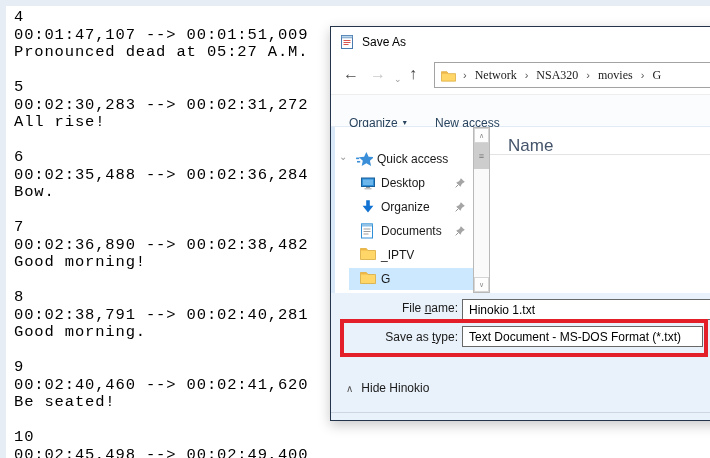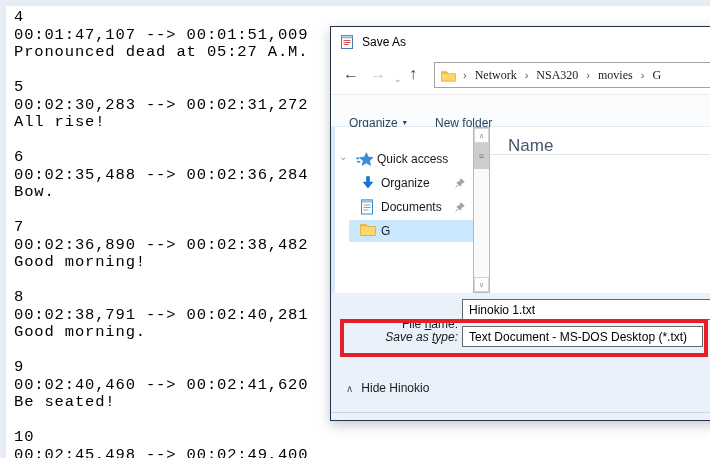--- a/index.html
+++ b/index.html
@@ -57,22 +57,22 @@
   .sthumb{height:26px;background:#cdcdcd;display:flex;align-items:center;justify-content:center;
           color:#777;font-size:9px;}
   .strack{flex:1;}
 
   .list{flex:1;position:relative;background:#fff;}
   .listheader{position:absolute;left:18px;top:9px;font-size:17px;color:#44546a;}
   .listdiv{position:absolute;left:0;right:0;top:27px;border-top:1px solid #e3e3e3;}
 
   .footer{position:absolute;top:266px;left:0;right:0;bottom:0;background:#e9f1fa;font-size:12px;color:#1a1a1a;}
   .flabel{position:absolute;left:0;width:127px;text-align:right;}
-  #fnlabel{top:24px;}
-  #ftlabel{top:37px;font-style:italic;}
+  #fnlabel{top:8px;}
+  #ftlabel{top:37px;}
   .ul{text-decoration:underline;}
   .finput{position:absolute;left:131px;height:21px;border:1px solid #686868;background:#fff;
           font-size:12px;padding:0 6px;color:#000;}
   #fname{top:6px;width:258px;}
   #ftype{top:33px;width:241px;display:flex;align-items:center;}
   .redrect{position:absolute;left:9px;top:26px;width:368px;height:38px;border:4px solid #e3202a;
            pointer-events:none;z-index:5;}
   .hide{position:absolute;left:15px;top:88px;display:flex;align-items:center;gap:8px;cursor:default;}
   .hidechev{color:#555;font-size:10px;}
   .fdiv{position:absolute;left:0;right:0;top:119px;border-top:1px solid #ccd7e3;}
@@ -150,40 +150,57 @@
         <span class="crumb">G</span>
       </div>
     </div>
 
     <div class="toolbar">
       <span class="tbitem" id="organize">
         <span>Organize</span>
         <span class="ddown">▾</span>
       </span>
       <span class="tbitem" id="newfolder">
-        <span>New folder</span>
+        <span>New access</span>
       </span>
     </div>
 
     <div class="main">
 
       <div class="tree">
 
         <div class="trow root">
           <span class="tchev">⌄</span>
           <span class="ticon">
             <svg width="17" height="15" viewBox="0 0 18 16">
               <path d="M11 1 l2.4 5 5.6 0.6 -4.2 3.8 1.2 5.6 -5 -3 -5 3 1.2 -5.6 L3 6.6 8.6 6 z" fill="#3a8fd8"></path>
               <rect x="0" y="7" width="3.4" height="1.7" fill="#3a8fd8"></rect>
               <rect x="1" y="10.6" width="3.4" height="1.7" fill="#3a8fd8"></rect>
             </svg>
           </span>
           <span class="tlabel">Quick access</span>
         </div>
 
+        <div class="trow child">
+          <span class="ticon">
+            <svg width="16" height="16" viewBox="0 0 16 16">
+              <rect x="1.5" y="3" width="13" height="8.5" fill="#2e8fd8" stroke="#185f9b"></rect>
+              <rect x="3" y="4.5" width="10" height="5.5" fill="#6cb6ec"></rect>
+              <rect x="6" y="12" width="4" height="1" fill="#9a9a9a"></rect>
+              <rect x="4.5" y="13.2" width="7" height="1.2" fill="#b5b5b5"></rect>
+            </svg>
+          </span>
+          <span class="tlabel">Desktop</span>
+          <span class="pin">
+            <svg width="10" height="10" viewBox="0 0 12 12">
+              <path d="M7.2 0.8 L11.2 4.8 L9.2 5.6 L7.2 8 L6.4 10 L2 5.6 L4 4.8 L6.4 2.8 z" fill="#a5a5a5" stroke="#8a8a8a" stroke-width="0.6"></path>
+              <path d="M3.6 8.4 L0.8 11.2" stroke="#8a8a8a" stroke-width="1.1" fill="none"></path>
+            </svg>
+          </span>
+        </div>
 
         <div class="trow child">
           <span class="ticon">
             <svg width="16" height="16" viewBox="0 0 16 16">
               <path d="M6.2 1.2 h3.6 v5.6 h3.6 L8 13.4 2.6 6.8 h3.6 z" fill="#1273d2"></path>
             </svg>
           </span>
           <span class="tlabel">Organize</span>
           <span class="pin">
             <svg width="10" height="10" viewBox="0 0 12 12">
@@ -205,20 +222,29 @@
           </span>
           <span class="tlabel">Documents</span>
           <span class="pin">
             <svg width="10" height="10" viewBox="0 0 12 12">
               <path d="M7.2 0.8 L11.2 4.8 L9.2 5.6 L7.2 8 L6.4 10 L2 5.6 L4 4.8 L6.4 2.8 z" fill="#a5a5a5" stroke="#8a8a8a" stroke-width="0.6"></path>
               <path d="M3.6 8.4 L0.8 11.2" stroke="#8a8a8a" stroke-width="1.1" fill="none"></path>
             </svg>
           </span>
         </div>
 
+        <div class="trow child">
+          <span class="ticon">
+            <svg width="16" height="13" viewBox="0 0 16 13">
+              <path d="M0.5 1.5 h5.8 l1.6 2 H15.5 v9 H0.5 z" fill="#ffd667" stroke="#d9a93c" stroke-width="0.8"></path>
+              <path d="M0.5 1.5 h5.8 l1.6 2 H0.5 z" fill="#edb74a"></path>
+            </svg>
+          </span>
+          <span class="tlabel">_IPTV</span>
+        </div>
 
         <div class="trow child">
           <span class="selbg"></span>
           <span class="ticon">
             <svg width="16" height="13" viewBox="0 0 16 13">
               <path d="M0.5 1.5 h5.8 l1.6 2 H15.5 v9 H0.5 z" fill="#ffd667" stroke="#d9a93c" stroke-width="0.8"></path>
               <path d="M0.5 1.5 h5.8 l1.6 2 H0.5 z" fill="#edb74a"></path>
             </svg>
           </span>
           <span class="tlabel">G</span>
@@ -242,21 +268,21 @@
 
     </div>
 
     <div class="footer">
 
       <div class="flabel" id="fnlabel"><span>File </span><span class="ul">n</span><span>ame:</span></div>
       <input class="finput" id="fname" type="text" value="Hinokio 1.txt" style="">
 
       <div class="flabel" id="ftlabel"><span>Save as </span><span class="ul">t</span><span>ype:</span></div>
       <div class="finput" id="ftype">
-          <span>Text Document - MS-DOS Desktop (*.txt)</span>
+          <span>Text Document - MS-DOS Format (*.txt)</span>
         </div>
 
       <div class="redrect"></div>
 
       <div class="hide">
         <span class="hidechev">∧</span>
         <span>Hide Hinokio</span>
       </div>
 
       <div class="fdiv"></div>

